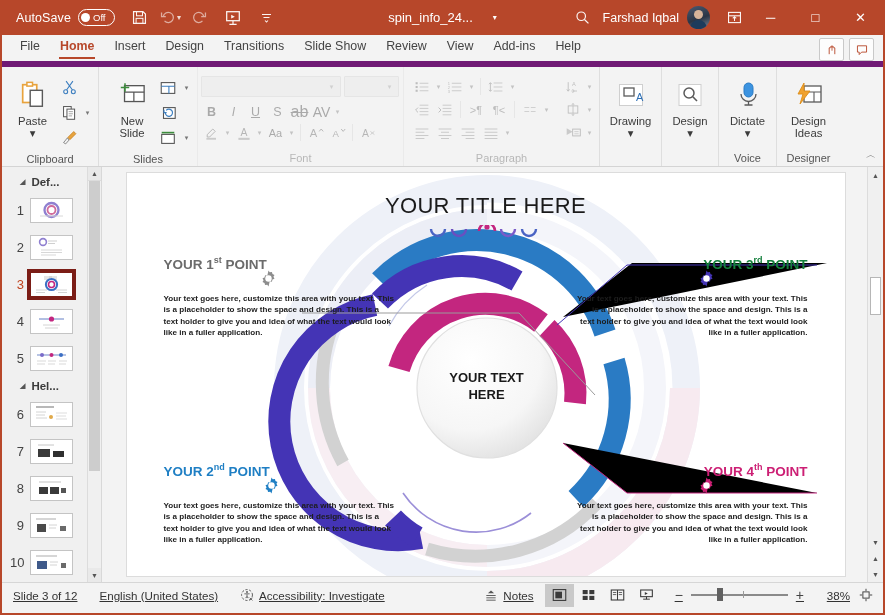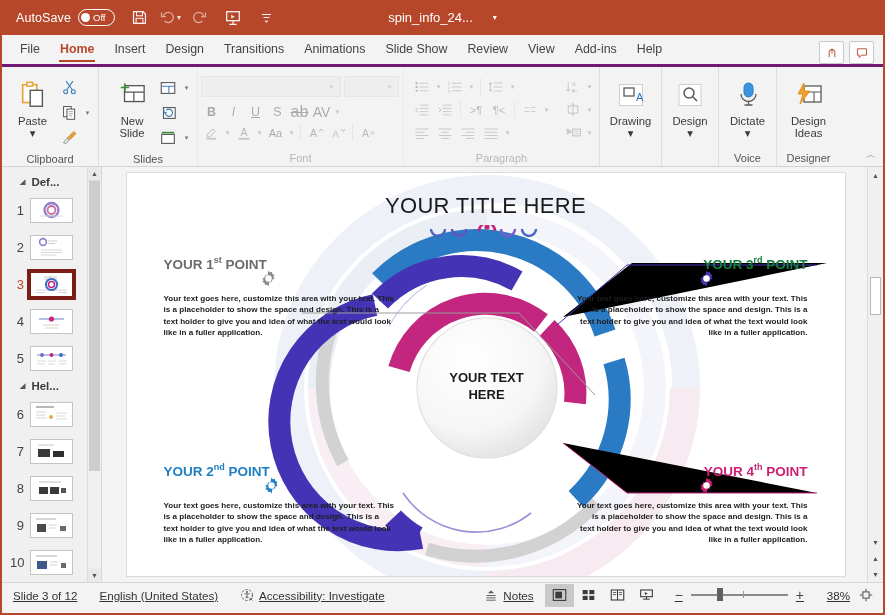--- a/index.html
+++ b/index.html
@@ -46,21 +46,21 @@
   .avatar::before{content:"";position:absolute;width:9px;height:9px;border-radius:50%;
     background:#d7b49a;left:7px;top:4px;}
   .avatar::after{content:"";position:absolute;width:17px;height:9px;border-radius:9px 9px 0 0;
     background:#1d3b5c;left:3px;bottom:0;}
   .wbtn { width: 45px; height: 35px; display:flex; align-items:center; justify-content:center;
           color:#fff; font-size: 13px; }
 
   
   .tabs {
     height: 32px; background:#f3f3f3; display:flex; align-items:flex-end;
-    border-bottom: 3px solid #701a75; position:relative;
+    border-bottom: 6px solid #701a75; position:relative;
   }
   .tab {
     font-size: 12.4px; color:#444; padding: 0 10px; height: 30px;
     display:flex; align-items:center; position:relative; white-space:nowrap;
   }
   .tab:first-child { margin-left: 8px; }
   .tab.active { color:#b7472a; font-weight:600; }
   .tab.active::after {
     content:""; position:absolute; left:9px; right:9px; bottom:2px; height:2.5px; background:#b7472a;
   }
@@ -222,29 +222,48 @@
       <svg width="15" height="15" viewBox="0 0 20 20">
           <path d="M4 6h12M6 10h8M8 14l2 2 2-2" stroke="#fff" stroke-width="1.4" fill="none"></path>
         </svg>
     </div>
 
     <div class="tb-title">
       <span>spin_info_24...</span>
       <span style="font-size:8px">▾</span>
     </div>
 
+    <div class="tb-right">
+      <div class="tb-ico">
+        <svg width="17" height="17" viewBox="0 0 20 20">
+            <circle cx="8.5" cy="8.5" r="5" fill="none" stroke="#fff" stroke-width="1.4"></circle>
+            <path d="M12.3 12.3 17 17" stroke="#fff" stroke-width="1.4"></path>
+          </svg>
+      </div>
+      <span class="tb-user">Farshad Iqbal</span>
+      <span class="avatar"></span>
+      <div class="tb-ico">
+        <svg width="17" height="17" viewBox="0 0 20 20">
+            <rect x="3" y="4" width="14" height="12" fill="none" stroke="#fff" stroke-width="1.3"></rect>
+            <path d="M3 8h14" stroke="#fff" stroke-width="1.3"></path>
+            <path d="M10 14V9.5M8 11l2-2 2 2" stroke="#fff" stroke-width="1.2" fill="none"></path>
+          </svg>
+      </div>
+      <div class="wbtn">─</div>
+      <div class="wbtn">□</div>
+      <div class="wbtn close">✕</div>
+    </div>
   </div>
 
   <div class="tabs">
     <div class="tab">File</div>
     <div class="tab active">Home</div>
     <div class="tab">Insert</div>
     <div class="tab">Design</div>
     <div class="tab">Transitions</div>
-    <div class="tab">Animations</div>
     <div class="tab">Slide Show</div>
     <div class="tab">Review</div>
     <div class="tab">View</div>
     <div class="tab">Add-ins</div>
     <div class="tab">Help</div>
     <div class="tabs-right">
       <div class="sqbtn">
         <svg width="14" height="14" viewBox="0 0 20 20">
             <path d="M6 16V7l4-3 4 3v9" fill="none" stroke="#b7472a" stroke-width="1.3"></path>
             <path d="M10 11V5M7.5 7.5 10 5l2.5 2.5" fill="none" stroke="#b7472a" stroke-width="1.2"></path>

